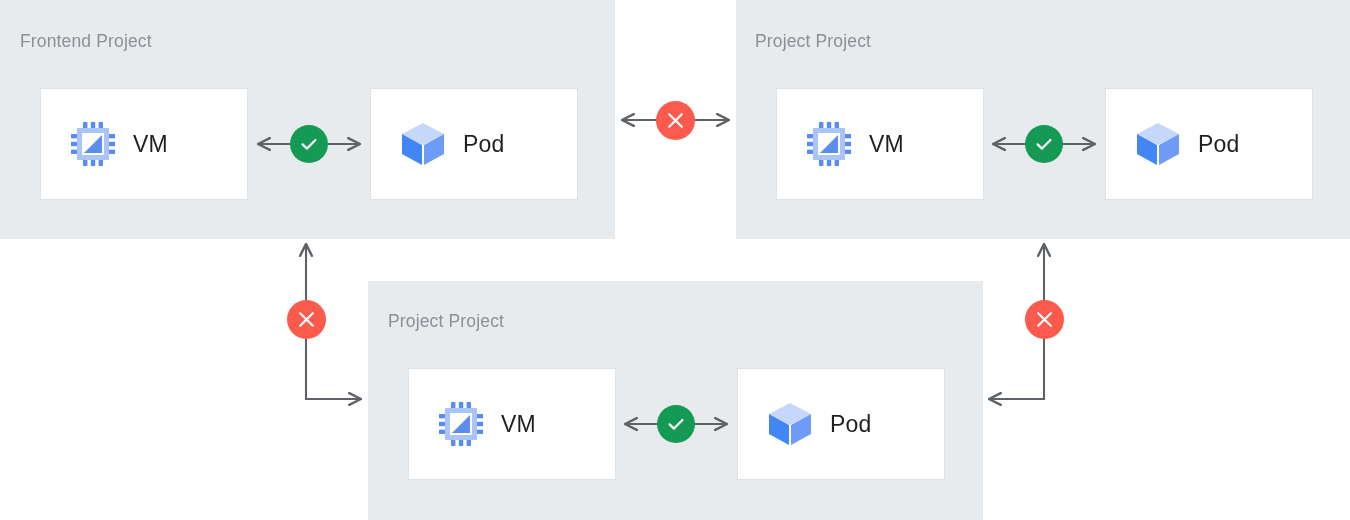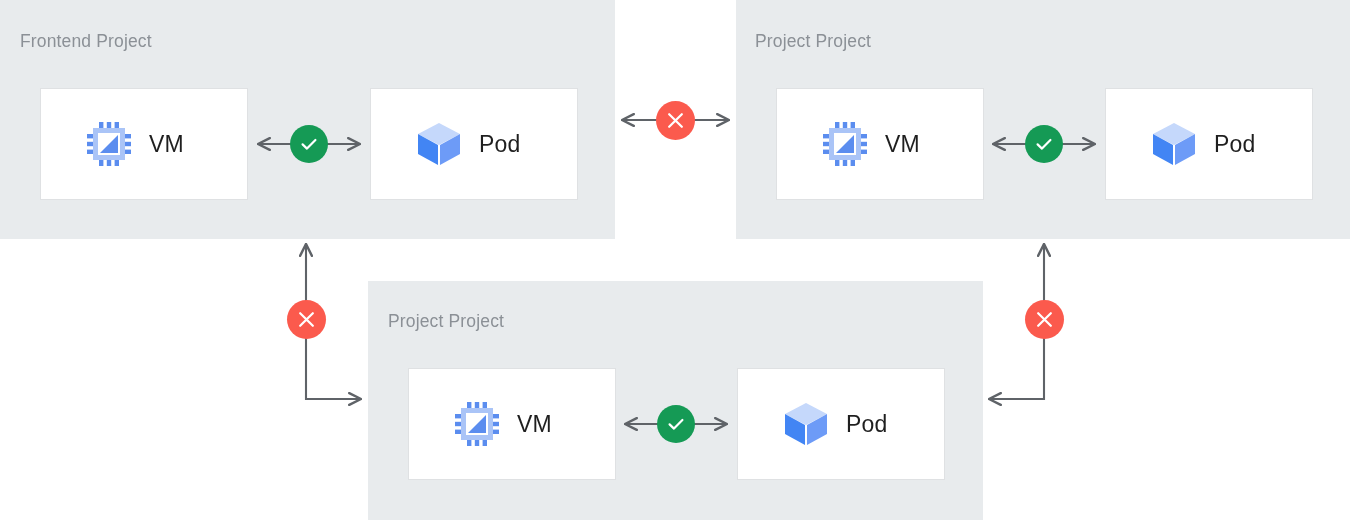--- a/index.html
+++ b/index.html
@@ -46,21 +46,21 @@
     background: #ffffff;
     border: 1px solid #dfe1e3;
     box-sizing: border-box;
     display: flex;
     align-items: center;
   }
   .card-inner {
     display: flex;
     align-items: center;
     gap: 16px;
-    padding-left: 44px;
+    padding-left: 28px;
   }
   .card-label {
     color: #1f1f1f;
     font-size: 23px;
     letter-spacing: 0.2px;
     white-space: nowrap;
   }
   .icon-wrap {
     width: 48px;
     height: 48px;

